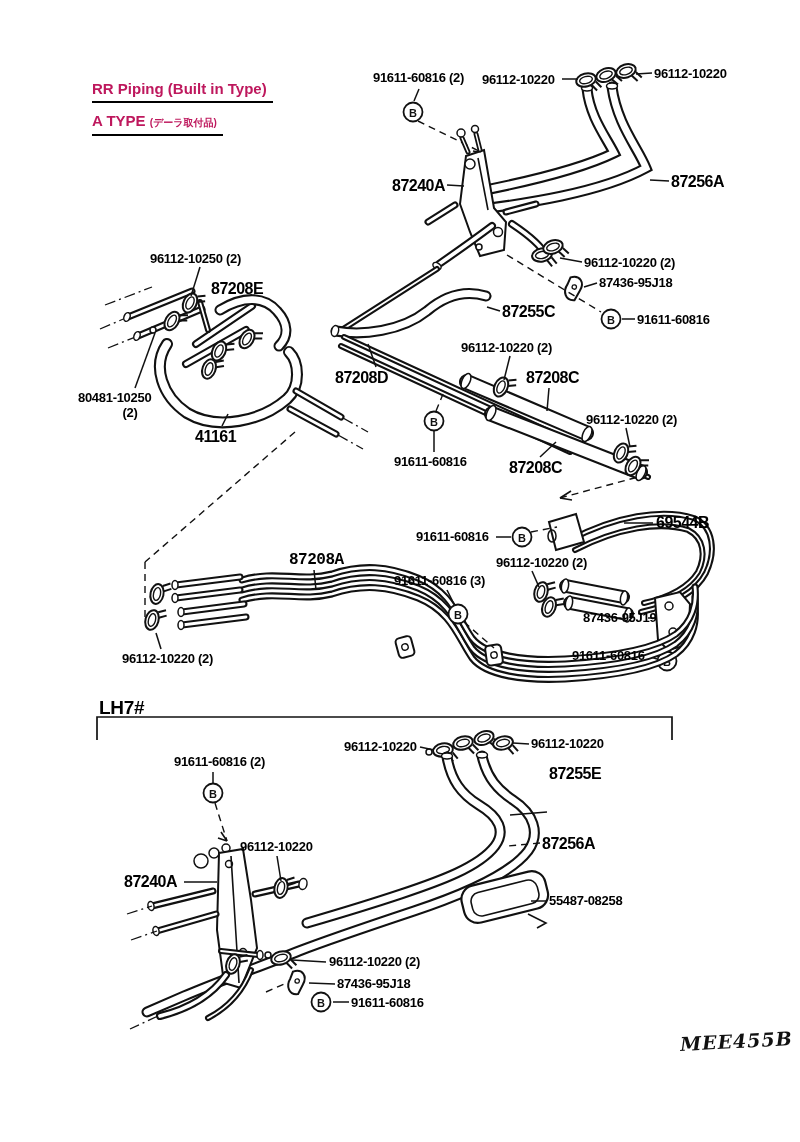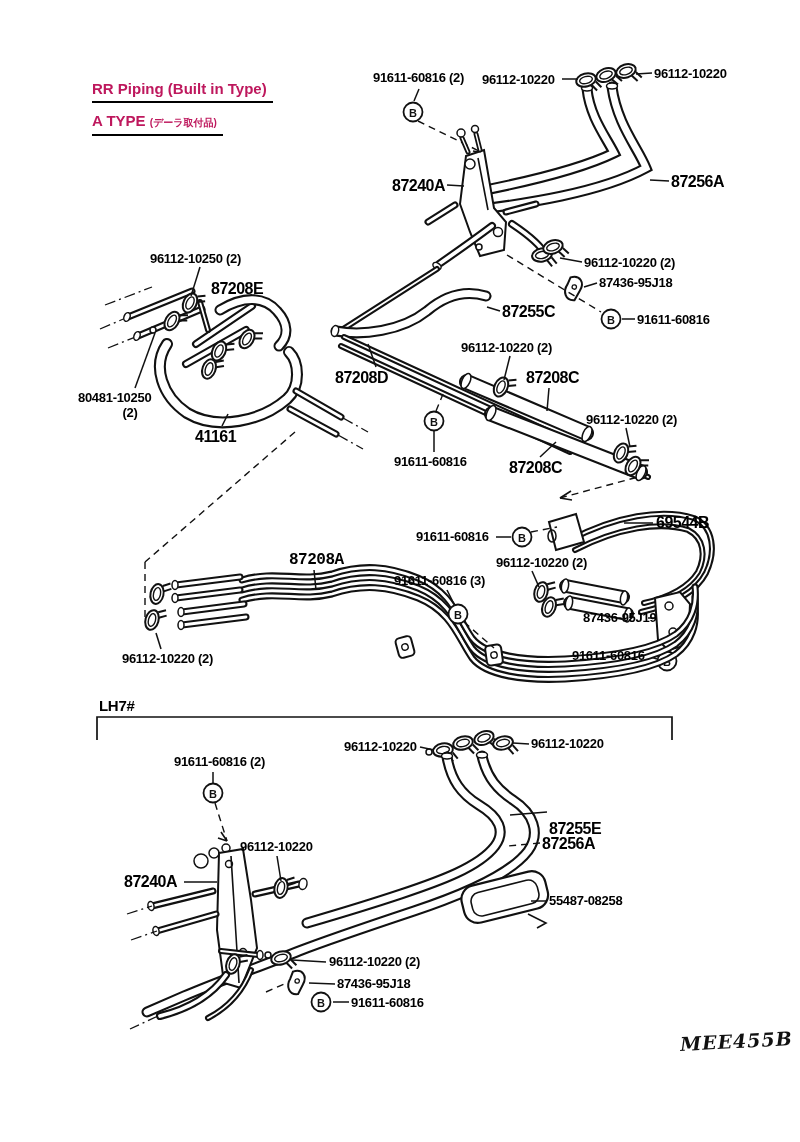--- a/index.html
+++ b/index.html
@@ -368,25 +368,25 @@
 <div class="lbl" style="left:586px;top:412px;">96112-10220 (2)</div>
 <div class="lbl big" style="left:656px;top:514px;">69544B</div>
 <div class="lbl" style="left:416px;top:529px;">91611-60816</div>
 <div class="lbl big" style="left:289px;top:551px;font-family:Liberation Mono, monospace;">87208A</div>
 <div class="lbl" style="left:496px;top:555px;">96112-10220 (2)</div>
 <div class="lbl" style="left:394px;top:573px;">91611-60816 (3)</div>
 <div class="lbl" style="left:583px;top:610px;">87436-95J19</div>
 <div class="lbl" style="left:572px;top:648px;">91611-60816</div>
 <div class="lbl" style="left:122px;top:651px;">96112-10220 (2)</div>
 
-<div class="lbl" style="left:99px;top:697px;font-size:15px;">LH7#</div>
+<div class="lbl" style="left:99px;top:697px;font-size:19px;">LH7#</div>
 <div class="lbl" style="left:344px;top:739px;">96112-10220</div>
 <div class="lbl" style="left:531px;top:736px;">96112-10220</div>
 <div class="lbl" style="left:174px;top:754px;">91611-60816 (2)</div>
-<div class="lbl big" style="left:549px;top:820px;">87255E</div>
+<div class="lbl big" style="left:549px;top:765px;">87255E</div>
 <div class="lbl big" style="left:542px;top:835px;">87256A</div>
 <div class="lbl big" style="left:124px;top:873px;">87240A</div>
 <div class="lbl" style="left:240px;top:839px;">96112-10220</div>
 <div class="lbl" style="left:549px;top:893px;">55487-08258</div>
 <div class="lbl" style="left:329px;top:954px;">96112-10220 (2)</div>
 <div class="lbl" style="left:337px;top:976px;">87436-95J18</div>
 <div class="lbl" style="left:351px;top:995px;">91611-60816</div>
 
 <div class="mee" style="left:680px;top:1030px;">MEE455B</div>
 

